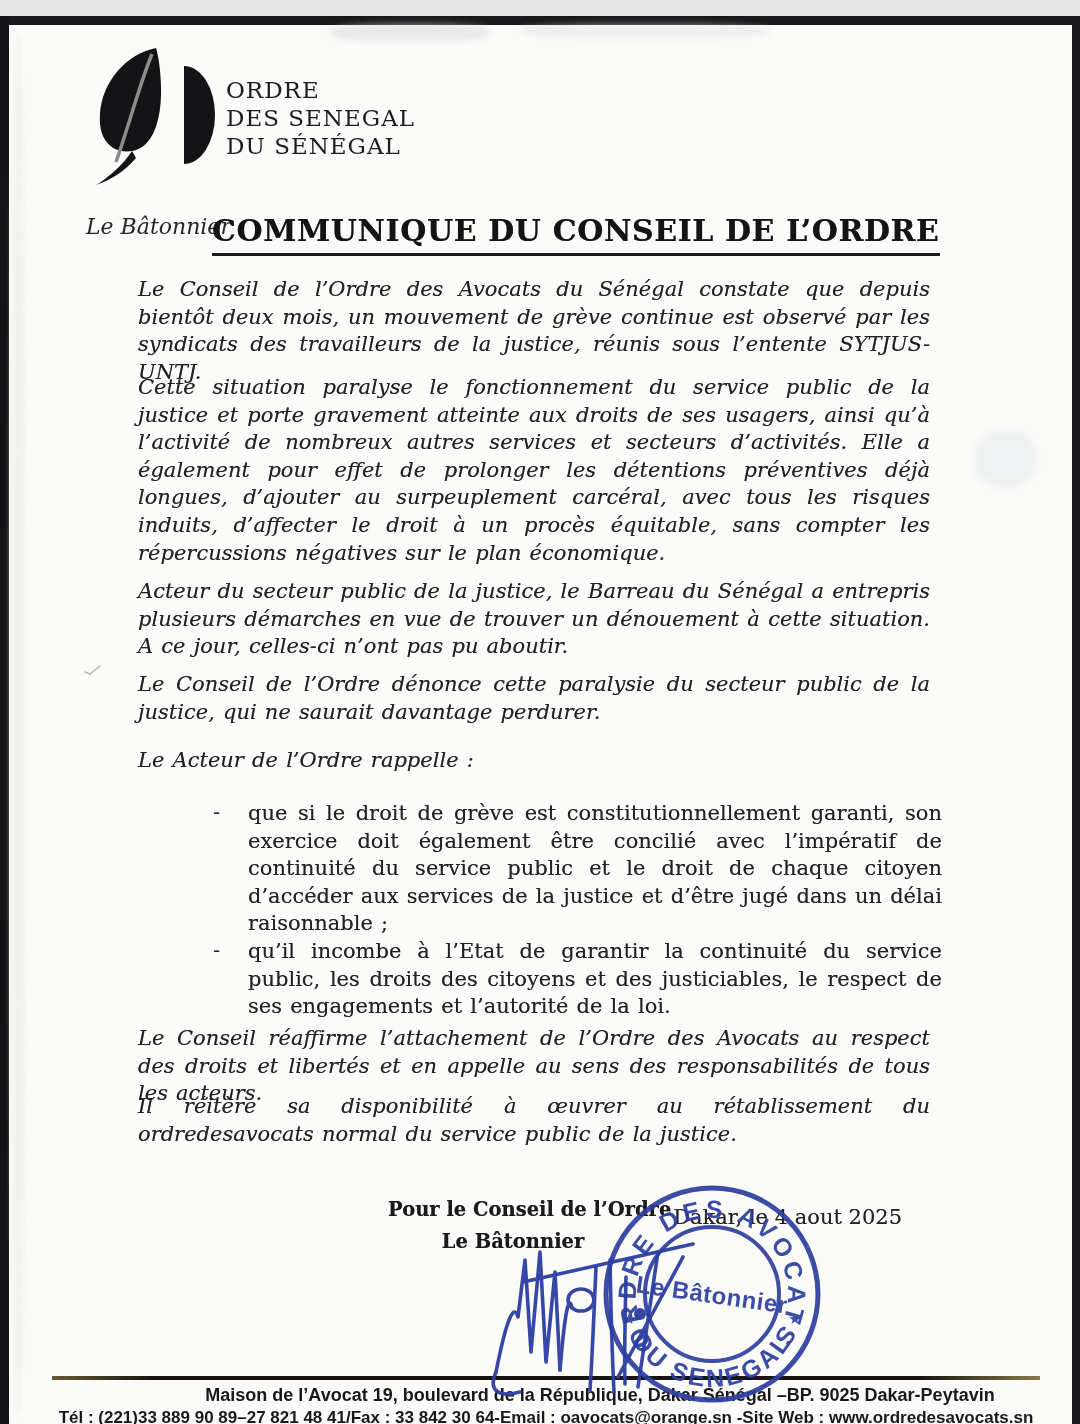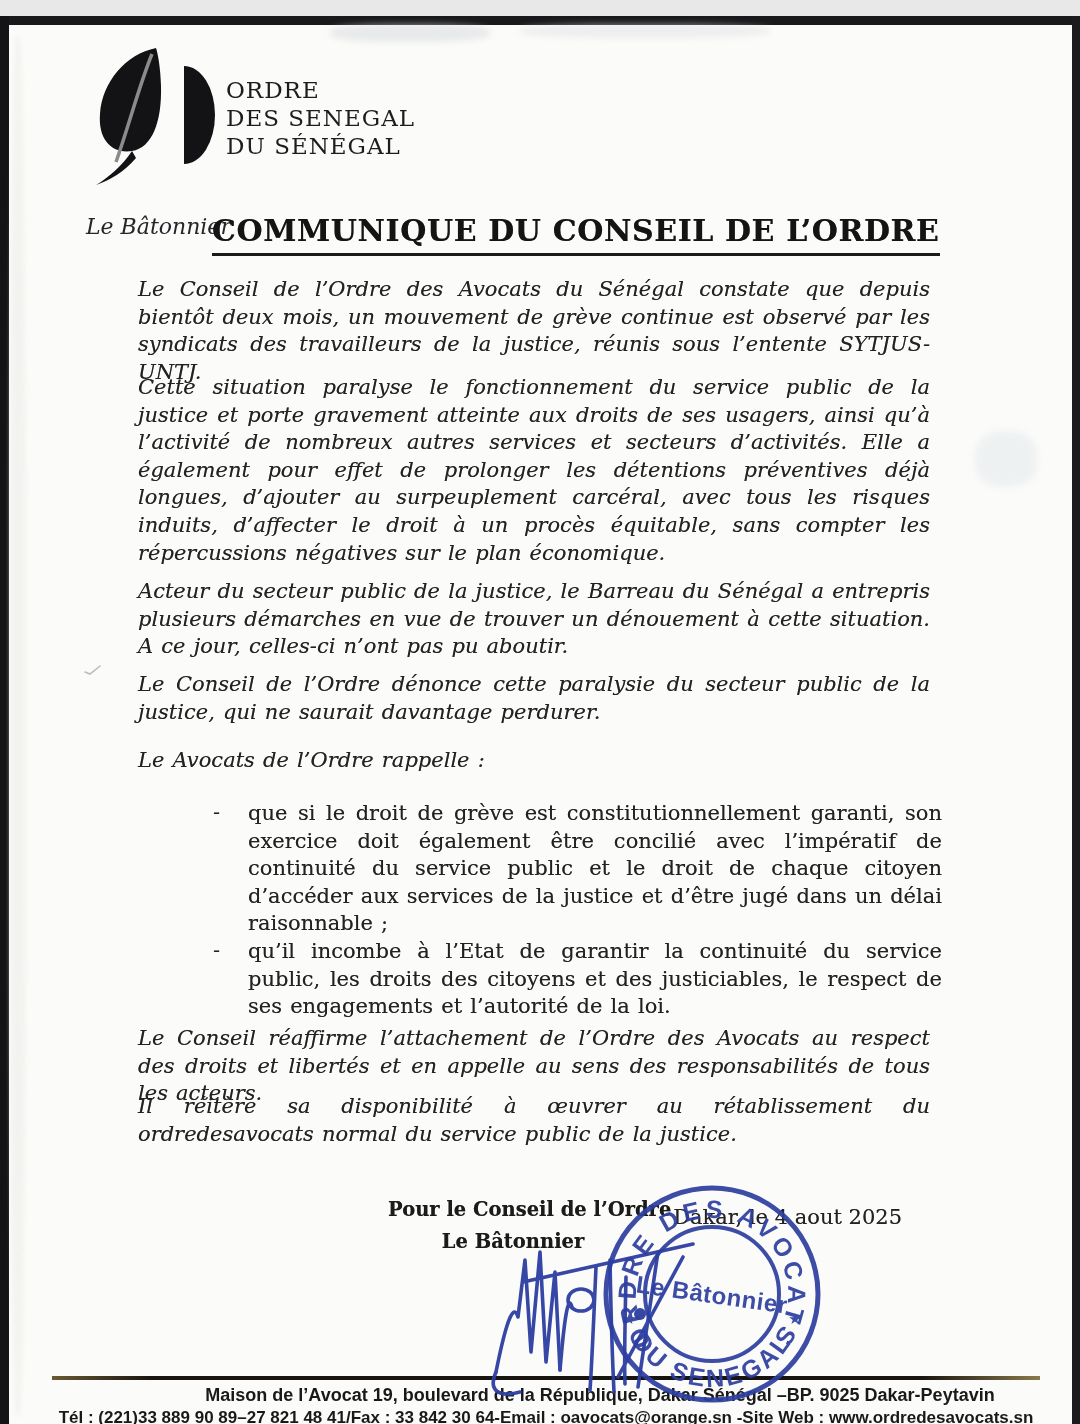--- a/index.html
+++ b/index.html
@@ -124,21 +124,21 @@
     <div>DU SÉNÉGAL</div>
   </div>
 
   <div class="batonnier-label">Le Bâtonnier</div>
   <div class="doc-title">COMMUNIQUE DU CONSEIL DE L’ORDRE</div>
 
   <div class="para p1">Le Conseil de l’Ordre des Avocats du Sénégal constate que depuis bientôt deux mois, un mouvement de grève continue est observé par les syndicats des travailleurs de la justice, réunis sous l’entente SYTJUS-UNTJ.</div>
   <div class="para p2">Cette situation paralyse le fonctionnement du service public de la justice et porte gravement atteinte aux droits de ses usagers, ainsi qu’à l’activité de nombreux autres services et secteurs d’activités. Elle a également pour effet de prolonger les détentions préventives déjà longues, d’ajouter au surpeuplement carcéral, avec tous les risques induits, d’affecter le droit à un procès équitable, sans compter les répercussions négatives sur le plan économique.</div>
   <div class="para p3">Acteur du secteur public de la justice, le Barreau du Sénégal a entrepris plusieurs démarches en vue de trouver un dénouement à cette situation. A ce jour, celles-ci n’ont pas pu aboutir.</div>
   <div class="para p4">Le Conseil de l’Ordre dénonce cette paralysie du secteur public de la justice, qui ne saurait davantage perdurer.</div>
-  <div class="para p5">Le Avocats de l’Ordre rappelle :</div>
+  <div class="para p5">Le Acteur de l’Ordre rappelle :</div>
 
   <div class="bullet-item bl1">
     <span class="bullet-marker">-</span>
     <div class="bullet-text">que si le droit de grève est constitutionnellement garanti, son exercice doit également être concilié avec l’impératif de continuité du service public et le droit de chaque citoyen d’accéder aux services de la justice et d’être jugé dans un délai raisonnable ;</div>
   </div>
   <div class="bullet-item bl2">
     <span class="bullet-marker">-</span>
     <div class="bullet-text">qu’il incombe à l’Etat de garantir la continuité du service public, les droits des citoyens et des justiciables, le respect de ses engagements et l’autorité de la loi.</div>
   </div>
 

